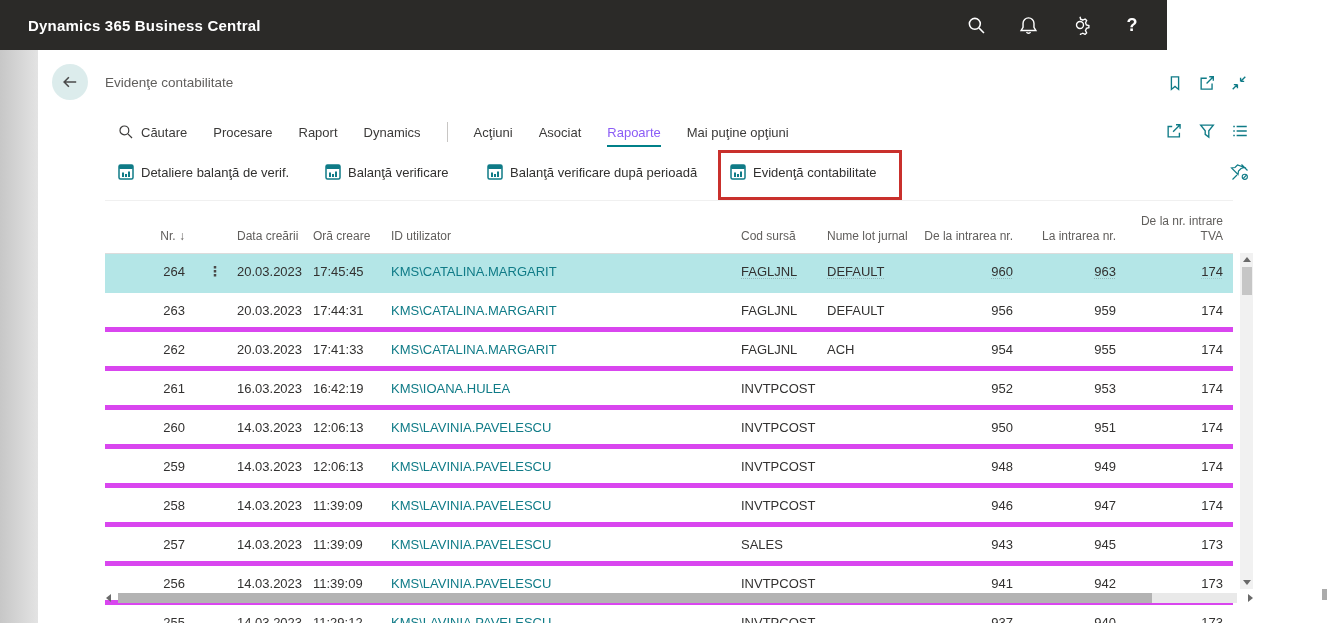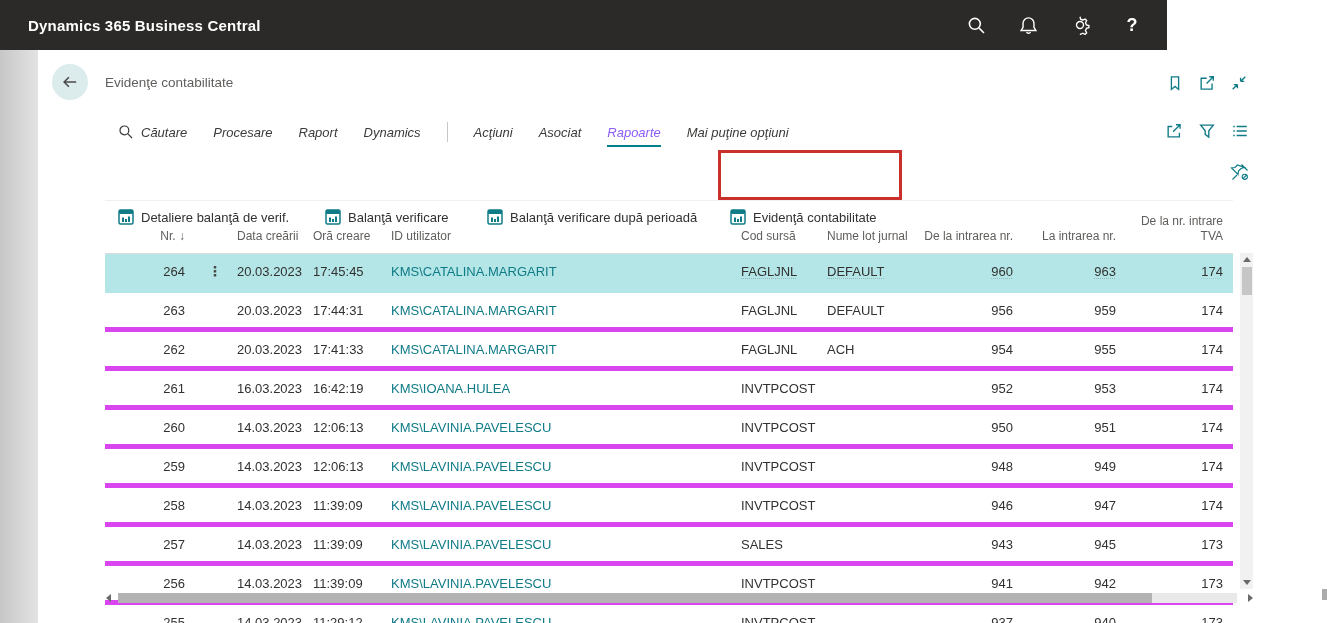--- a/index.html
+++ b/index.html
@@ -19,30 +19,30 @@
               background:linear-gradient(90deg,#c7c7c7,#e3e3e3);}
   .card{position:absolute;left:38px;top:50px;width:1289px;height:539px;background:#fff;}
   .back-btn{position:absolute;left:14px;top:14px;width:36px;height:36px;border-radius:50%;
             background:#dcecec;display:flex;align-items:center;justify-content:center;cursor:pointer;}
   .page-title{position:absolute;left:67px;top:25px;font-size:13.5px;color:#605e5c;}
   .header-icons{position:absolute;left:1128px;top:24px;display:flex;gap:14px;color:#0f7b87;}
   .hd-ic{width:18px;height:18px;cursor:pointer;}
 
   
   .menu-row{position:absolute;left:80px;top:66px;height:32px;display:flex;align-items:center;gap:26px;
-            font-size:13px;color:#3b3a39;white-space:nowrap;font-style:italic;}
+            font-size:13px;color:#3b3a39;white-space:nowrap;}
   .menu-search{display:flex;align-items:center;gap:7px;cursor:pointer;}
   .menu-item{cursor:pointer;}
   .menu-divider{width:1px;height:20px;background:#c8c6c4;}
   .menu-active{position:relative;color:#8b5cf6;cursor:pointer;}
   .menu-active::after{content:'';position:absolute;left:0;right:0;bottom:-7px;height:2px;background:#008089;}
   .menu-icons{position:absolute;left:1127px;top:72px;display:flex;gap:15px;color:#0f7b87;}
 
   .action-btn{position:absolute;top:108px;height:28px;display:flex;align-items:center;gap:7px;
-              font-size:13px;color:#323130;cursor:pointer;white-space:nowrap;margin-top:45px;}
+              font-size:13px;color:#323130;cursor:pointer;white-space:nowrap;}
   .red-box{position:absolute;left:680px;top:100px;width:178px;height:44px;border:3px solid #c9302c;pointer-events:none;}
   .pin-ic{position:absolute;left:1192px;top:112px;width:20px;height:20px;color:#0f7b87;cursor:pointer;}
 
   
   .table{position:absolute;left:67px;top:150px;width:1128px;}
   .thead,.tr{display:grid;grid-template-columns:30px 60px 40px 76px 78px 350px 86px 95px 103px 103px 107px;}
   .thead{align-items:end;height:52px;border-top:1px solid #f0f0f0;border-bottom:1px solid #dcdcdc;
          font-size:12px;color:#605e5c;}
   .th{padding-bottom:9px;line-height:1.25;}
   .tr{height:34px;align-items:center;border-bottom:5px solid #d946ef;font-size:13px;background:#fff;}

